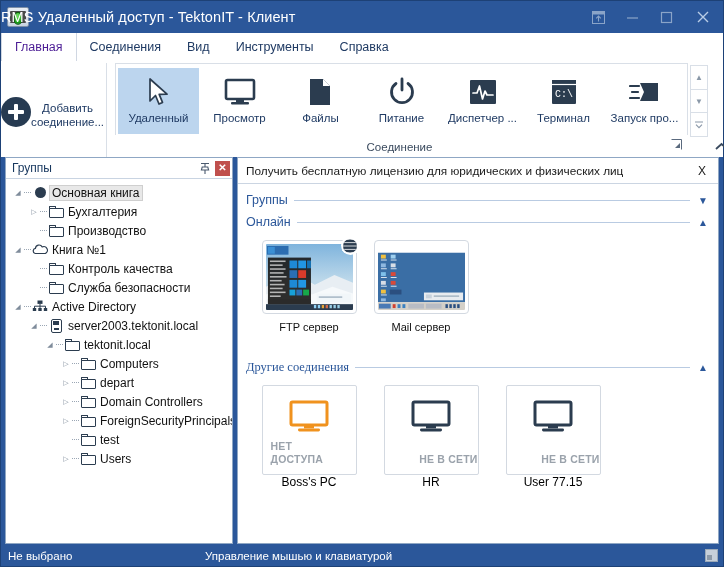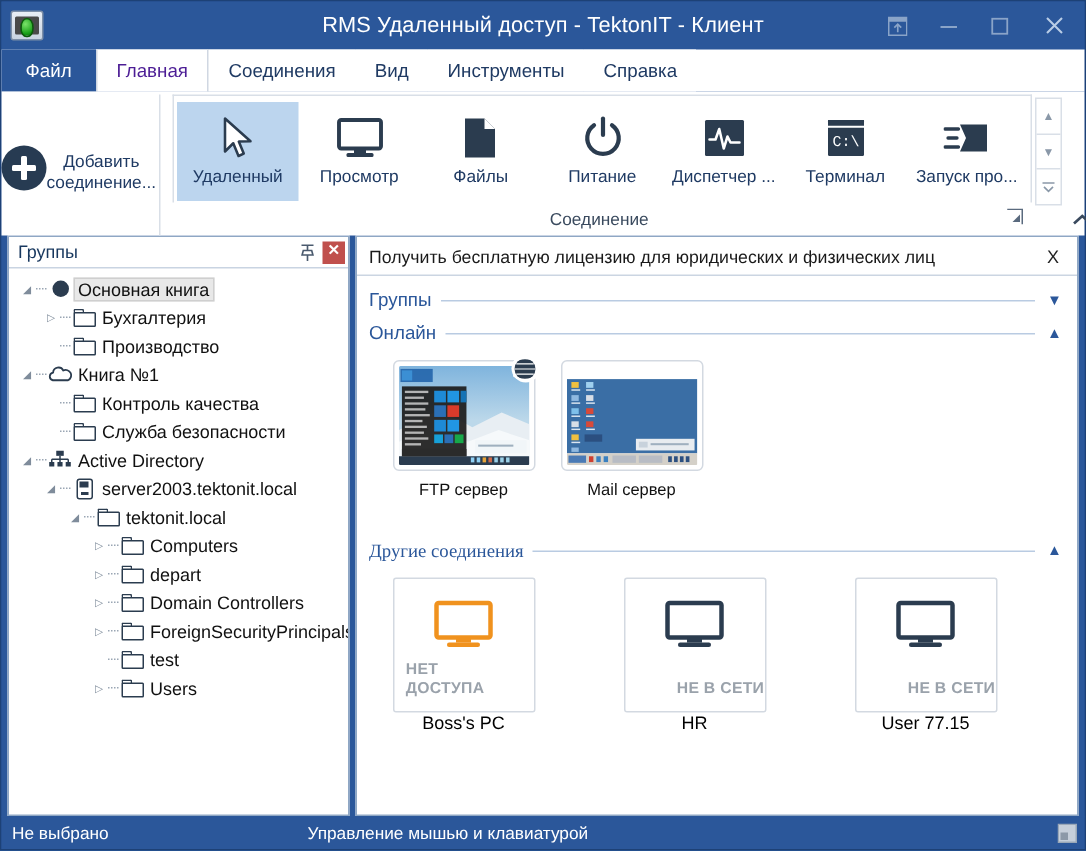--- a/index.html
+++ b/index.html
@@ -38,21 +38,21 @@
     width:16px;height:12px;background:#4a4a4a;border-radius:1px;
     position:relative;
   }
   .app-icon .blob {
     position:absolute; left:50%; top:50%; transform:translate(-50%,-40%);
     width:9px;height:13px;border-radius:50% 50% 45% 45%;
     background:radial-gradient(circle at 35% 30%, #7ae26a, #18a018 70%, #0d6b0d);
     border:1px solid #0a5c0a;
   }
   .title-text {
-    position:absolute; left:0; right:0; text-align:center;
+    position:absolute; left:0; right:0; 
     color:#ffffff; font-size:14.5px; letter-spacing:.1px;
     pointer-events:none;
   }
   .wincontrols { margin-left:auto; display:flex; align-items:center; height:32px; }
   .wbtn {
     width:34px;height:30px;display:flex;align-items:center;justify-content:center;
     color:#ffffff;
   }
   .wbtn svg { display:block; }
   .wbtn.close { width:40px; }
@@ -309,21 +309,20 @@
       </div>
       <div class="wbtn close">
         <svg width="14" height="14" viewBox="0 0 14 14">
             <path d="M2 2 L12 12 M12 2 L2 12" stroke="#b9cde6" stroke-width="1.4"></path>
           </svg>
       </div>
     </div>
   </div>
 
   <div class="tabstrip">
-    <div class="tab-file">Файл</div>
     <div class="tab active">Главная</div>
     <div class="tab">Соединения</div>
     <div class="tab">Вид</div>
     <div class="tab">Инструменты</div>
     <div class="tab">Справка</div>
   </div>
 
   <div class="ribbon">
 
     <div class="ribbon-group-add">
@@ -784,21 +783,21 @@
           </div>
 
         </div>
 
         <div class="sect-head" style="margin-top:22px;font-family:Liberation Serif, serif;">
           <span>Другие соединения</span>
           <span class="rule"></span>
           <span class="chev">▲</span>
         </div>
 
-        <div class="tiles" style="gap:56px;">
+        <div class="tiles" style="gap:24px;">
 
           <div class="otile">
             <div class="obox">
               <span class="mon">
                 <svg width="40" height="33" viewBox="0 0 40 33">
                     <rect x="2" y="2" width="36" height="23" rx="1.5" fill="none" stroke="#f0921e" stroke-width="3"></rect>
                     <rect x="15" y="25" width="10" height="3.4" fill="#f0921e"></rect>
                     <rect x="9" y="28.4" width="22" height="3" rx="1.4" fill="#f0921e"></rect>
                   </svg>
               </span>

